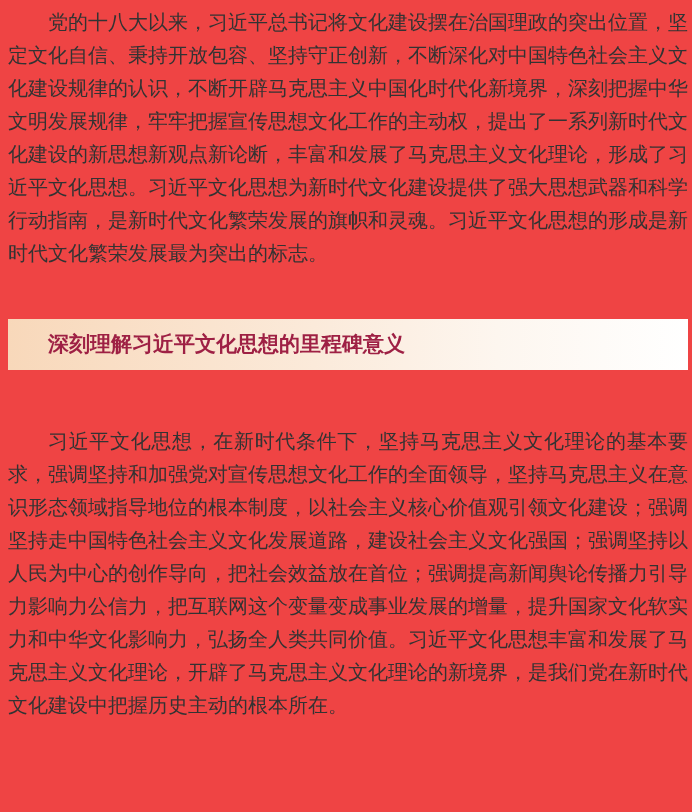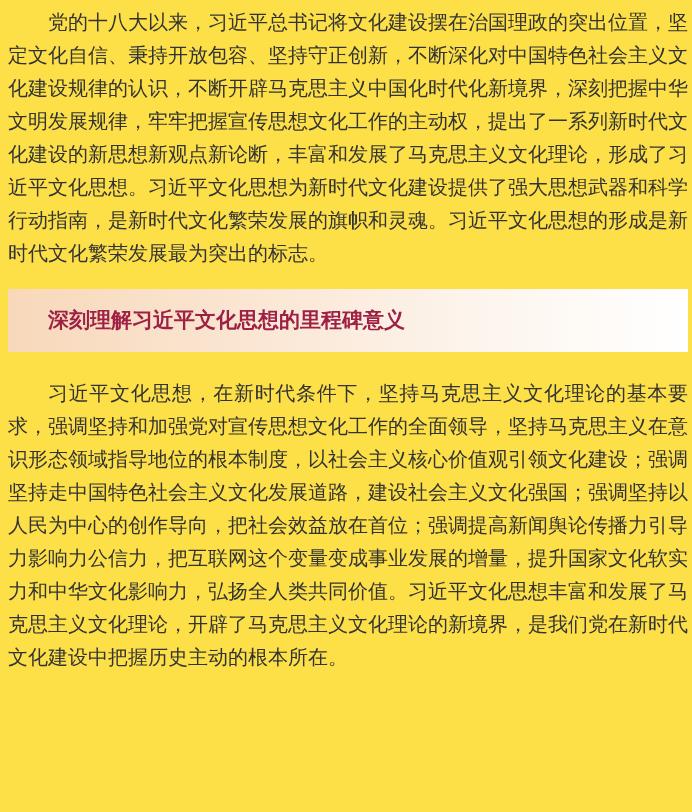--- a/index.html
+++ b/index.html
@@ -5,38 +5,39 @@
   * { box-sizing: border-box; }
   html, body {
     margin: 0;
     padding: 0;
     background: #ffffff;
   }
   .page {
     width: 692px;
     height: 812px;
     overflow: hidden;
-    background: #fde047;
+    background: #ef4444;
     padding: 6px 4px 0 8px;
     display: flex;
     flex-direction: column;
     font-family: "DejaVu Sans", "Liberation Sans", sans-serif;
+    gap: 30px;
   }
   .body-para {
     margin: 0 0 12px 0;
     font-size: 20px;
     line-height: 33px;
     color: #333333;
     text-align: justify;
     text-indent: 2em;
     letter-spacing: 0;
   }
   .section-banner {
     flex: 0 0 auto;
-    height: 63px;
+    height: 51px;
     margin: 7px 0 25px 0;
     display: flex;
     align-items: center;
     padding-left: 40px;
     background: linear-gradient(to right, #f8d8ba 0%, #fbeada 45%, #fdf6ef 72%, #ffffff 100%);
   }
   .section-heading {
     margin: 0;
     font-size: 21px;
     font-weight: bold;

